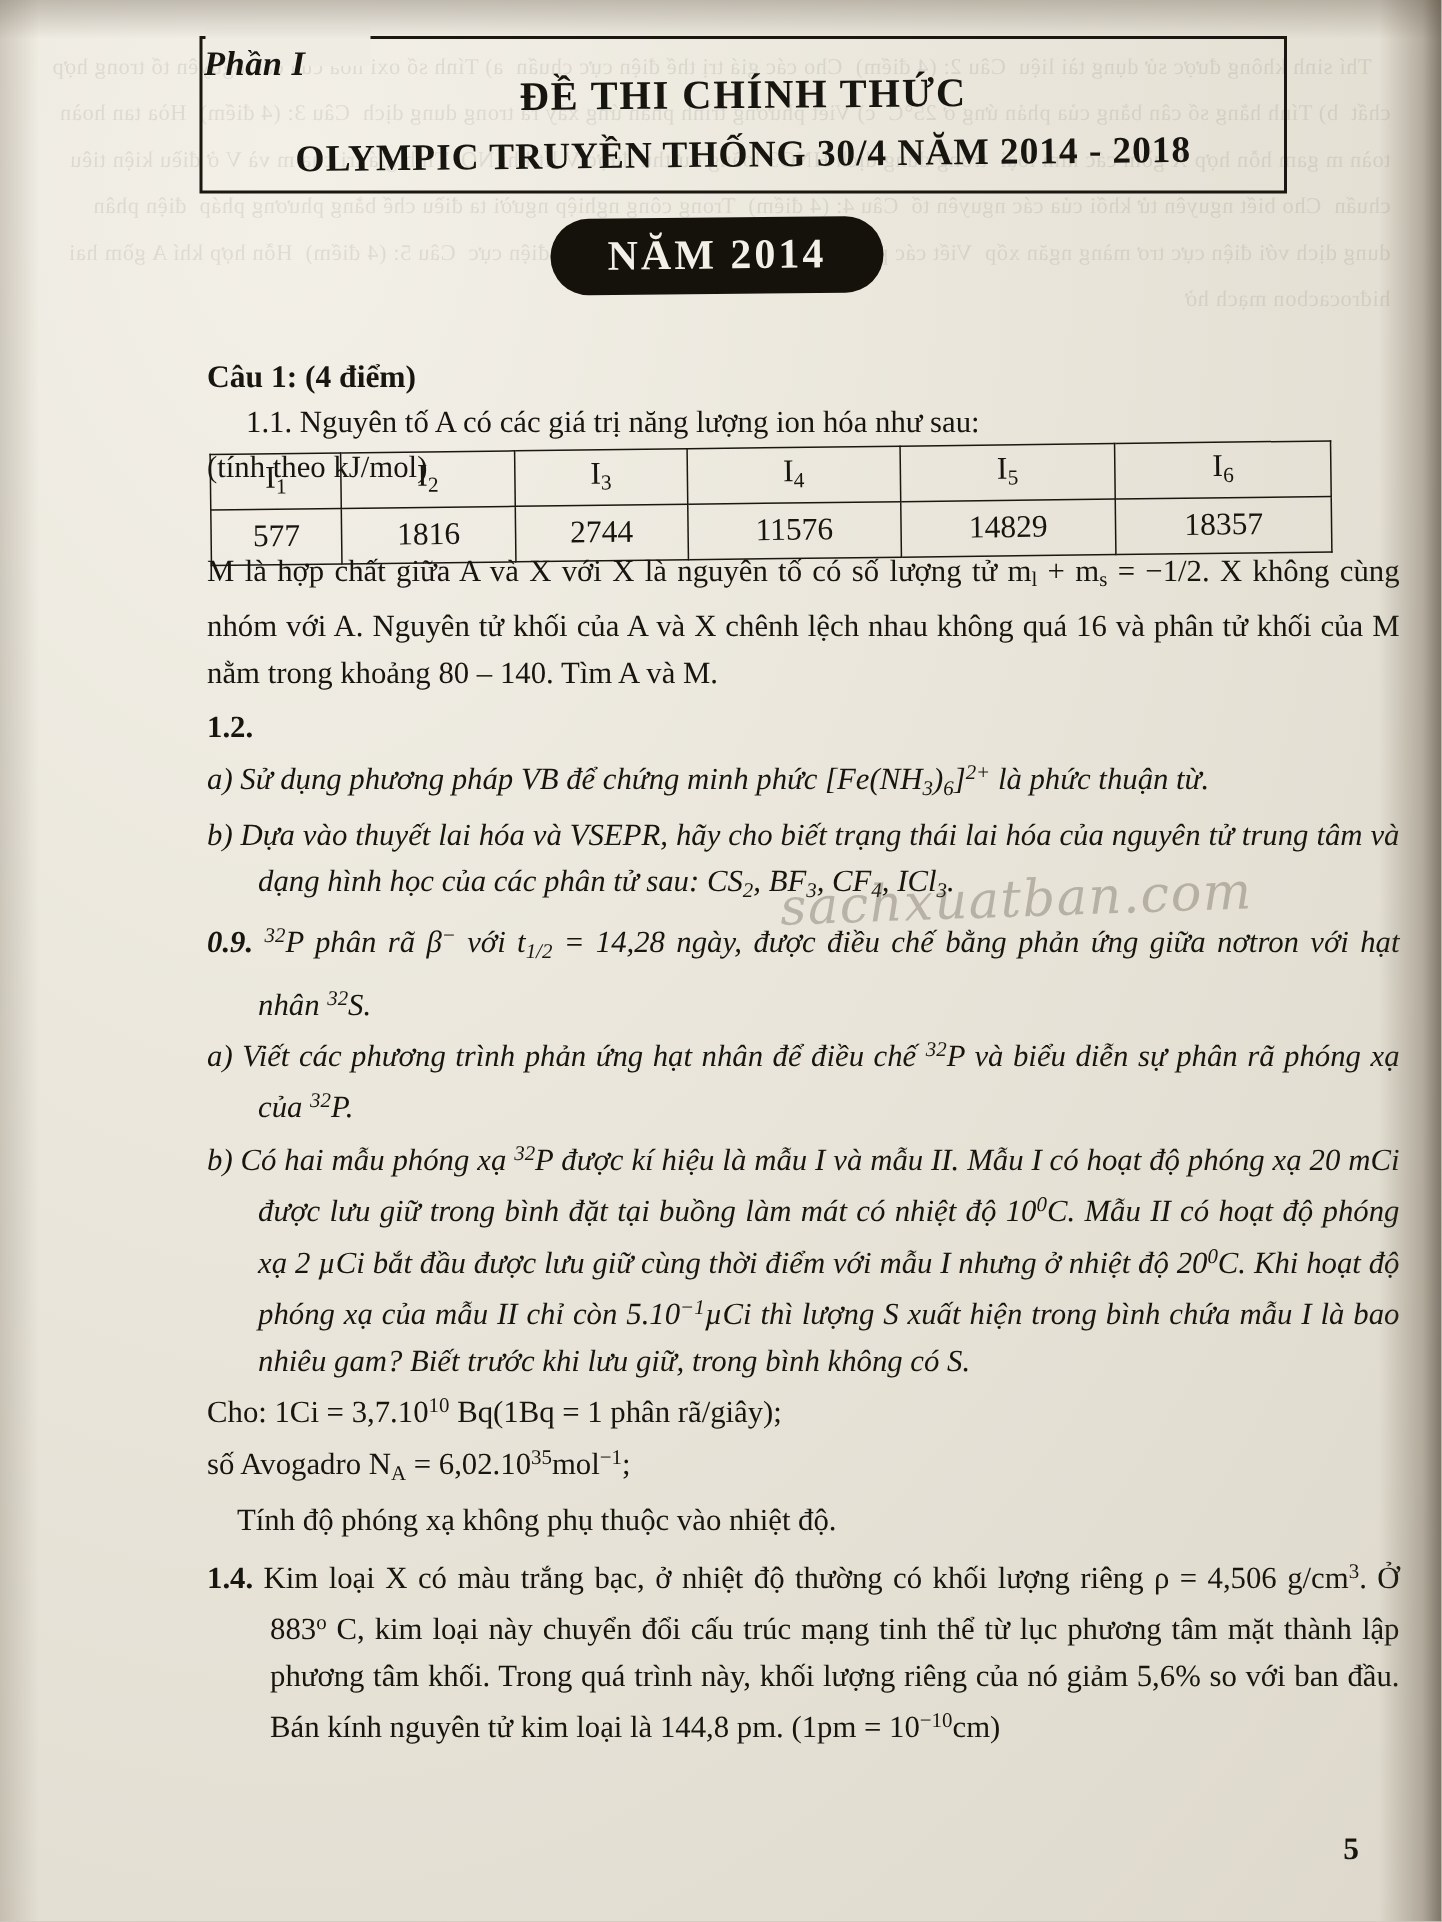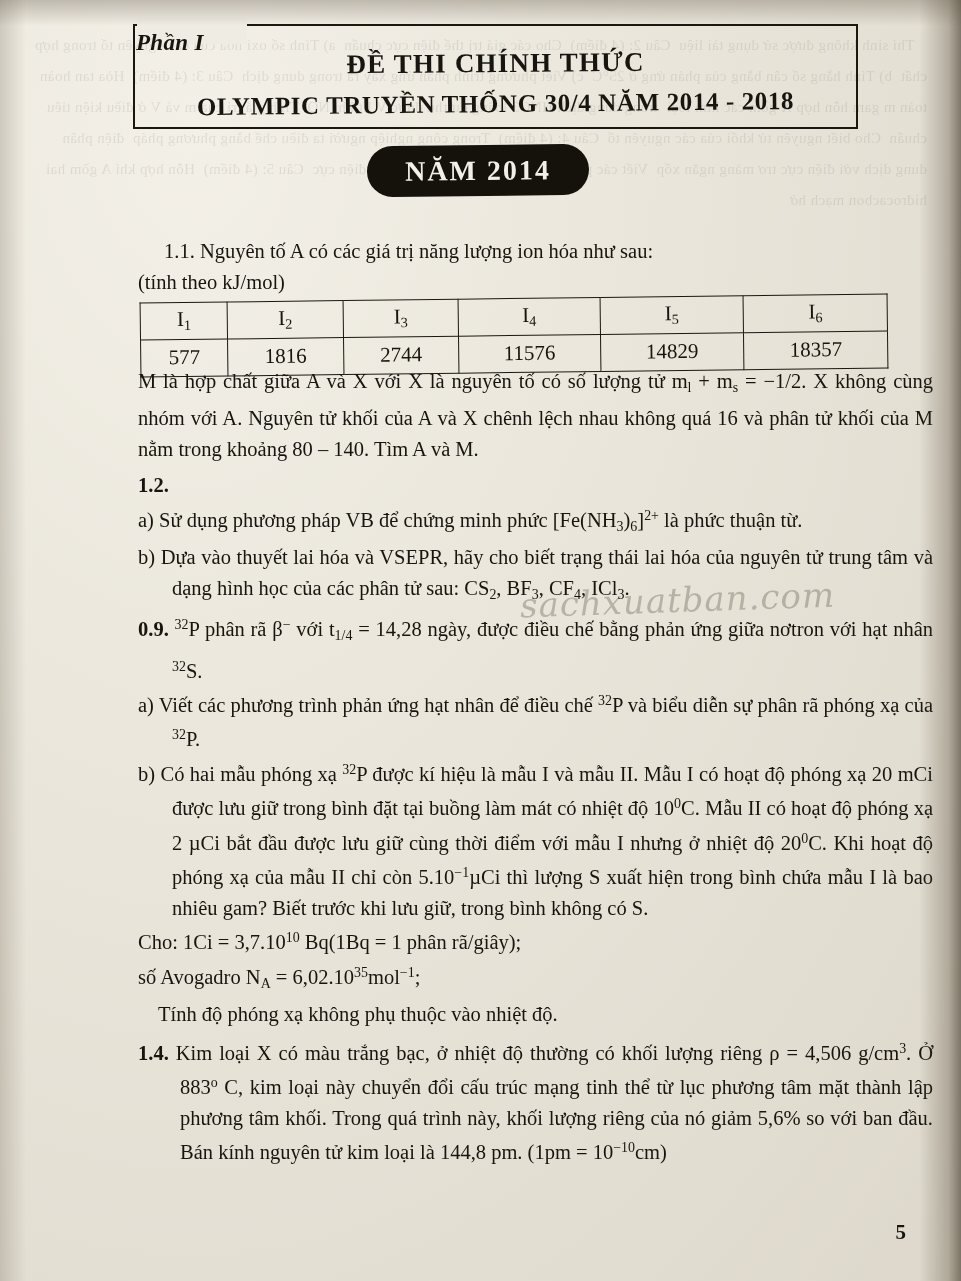--- a/index.html
+++ b/index.html
@@ -156,20 +156,21 @@
     font-weight: bold;
     font-size: 21px;
   }
   .indent {
     text-indent: 26px;
   }
   .sub-label { font-weight: bold; }
   .hang {
     padding-left: 34px;
     text-indent: -34px;
+    font-style: italic;
   }
   .hang2 {
     padding-left: 42px;
     text-indent: -42px;
   }
   sub { font-size: 0.68em; vertical-align: -0.28em; }
   sup { font-size: 0.68em; vertical-align: 0.5em; }
   .it { }
 
   
@@ -223,20 +224,21 @@
   <div id="content">
 
     <div class="title-box"></div>
     <div class="title-box-mask"></div>
     <div class="phan-label">Phần I</div>
     <div class="title-line-1">ĐỀ THI CHÍNH THỨC</div>
     <div class="title-line-2">OLYMPIC TRUYỀN THỐNG 30/4 NĂM 2014 - 2018</div>
     <div class="year-pill">NĂM 2014</div>
 
     <div class="body-text" style="top:236px; height:62px;">
+      <p class="q-head">Câu 1: (4 điểm)</p>
       <p class="indent">1.1. Nguyên tố A có các giá trị năng lượng ion hóa như sau:</p>
       <p>(tính theo <span class="it">kJ/mol</span>)</p>
     </div>
 
     <table class="ion-table">
       <tbody>
           <tr>
         <td>I<sub>1</sub></td>
         <td>I<sub>2</sub></td>
         <td>I<sub>3</sub></td>
@@ -257,21 +259,21 @@
 
     <div class="body-text" style="top:366px; width:795px;">
       <p>M là hợp chất giữa A và X với X là nguyên tố có số lượng tử m<sub>l</sub> + m<sub>s</sub> = −1/2. X không cùng nhóm với A. Nguyên tử khối của A và X chênh lệch nhau không quá 16 và phân tử khối của M nằm trong khoảng 80 – 140. Tìm A và M.</p>
 
       <p class="sub-label" style="margin-top:6px;">1.2.</p>
 
       <p class="hang">a) Sử dụng phương pháp VB để chứng minh phức [Fe(NH<sub>3</sub>)<sub>6</sub>]<sup>2+</sup> là phức thuận từ.</p>
 
       <p class="hang">b) Dựa vào thuyết lai hóa và VSEPR, hãy cho biết trạng thái lai hóa của nguyên tử trung tâm và dạng hình học của các phân tử sau: CS<sub>2</sub>, BF<sub>3</sub>, CF<sub>4</sub>, ICl<sub>3</sub>.</p>
 
-      <p class="hang"><span class="sub-label">0.9.</span> <sup>32</sup>P phân rã β<sup>−</sup> với t<sub>1/4</sub> = 14,28 ngày, được điều chế bằng phản ứng giữa nơtron với hạt nhân <sup>32</sup>S.</p>
+      <p class="hang"><span class="sub-label">0.9.</span> <sup>32</sup>P phân rã β<sup>−</sup> với t<sub>1/2</sub> = 14,28 ngày, được điều chế bằng phản ứng giữa nơtron với hạt nhân <sup>32</sup>S.</p>
 
       <p class="hang">a) Viết các phương trình phản ứng hạt nhân để điều chế <sup>32</sup>P và biểu diễn sự phân rã phóng xạ của <sup>32</sup>P.</p>
 
       <p class="hang">b) Có hai mẫu phóng xạ <sup>32</sup>P được kí hiệu là mẫu I và mẫu II. Mẫu I có hoạt độ phóng xạ 20 mCi được lưu giữ trong bình đặt tại buồng làm mát có nhiệt độ 10<sup>0</sup>C. Mẫu II có hoạt độ phóng xạ 2 µCi bắt đầu được lưu giữ cùng thời điểm với mẫu I nhưng ở nhiệt độ 20<sup>0</sup>C. Khi hoạt độ phóng xạ của mẫu II chỉ còn 5.10<sup>−1</sup>µCi thì lượng S xuất hiện trong bình chứa mẫu I là bao nhiêu gam? Biết trước khi lưu giữ, trong bình không có S.</p>
 
       <p>Cho: 1Ci = 3,7.10<sup>10</sup> Bq(1Bq = 1 phân rã/giây);</p>
       <p>số Avogadro N<sub>A</sub> = 6,02.10<sup>35</sup>mol<sup>−1</sup>;</p>
       <p style="padding-left:20px;">Tính độ phóng xạ không phụ thuộc vào nhiệt độ.</p>
 
       <p class="hang2" style="margin-top:4px;"><span class="sub-label">1.4.</span> Kim loại X có màu trắng bạc, ở nhiệt độ thường có khối lượng riêng ρ = 4,506 g/cm<sup>3</sup>. Ở 883<sup>o</sup> C, kim loại này chuyển đổi cấu trúc mạng tinh thể từ lục phương tâm mặt thành lập phương tâm khối. Trong quá trình này, khối lượng riêng của nó giảm 5,6% so với ban đầu. Bán kính nguyên tử kim loại là 144,8 pm. (1pm = 10<sup>−10</sup>cm)</p>

